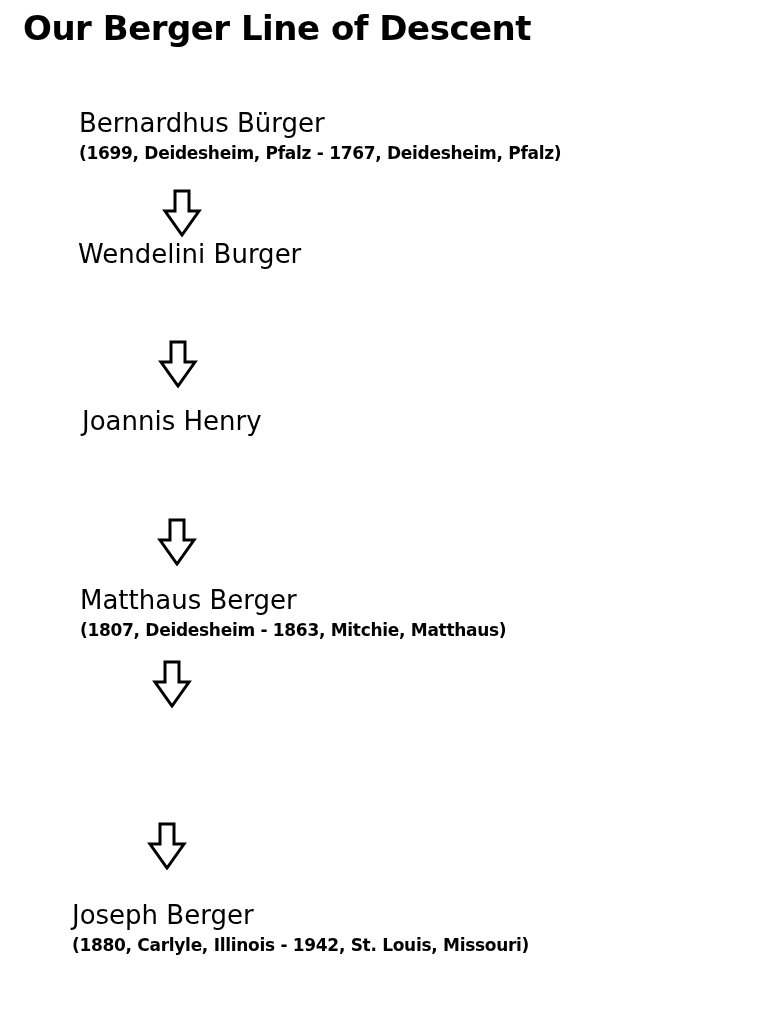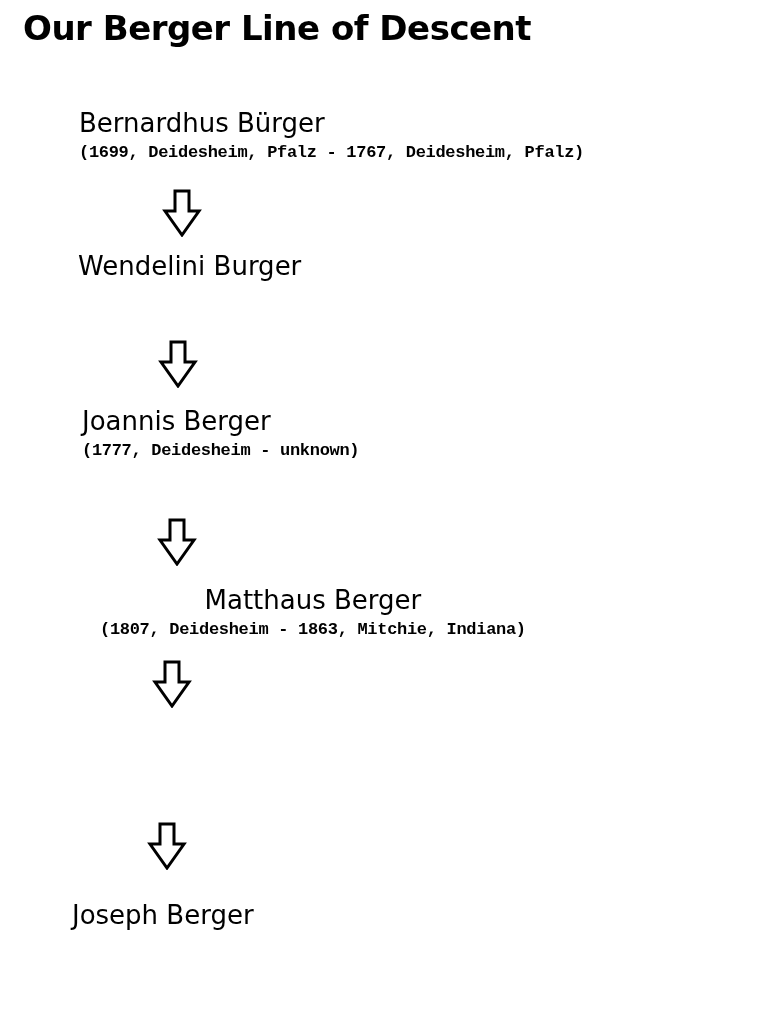--- a/index.html
+++ b/index.html
@@ -2,66 +2,66 @@
 <html><head>
 <meta charset="utf-8">
 <style>
   html, body { margin:0; padding:0; background:#ffffff; }
   body { width:760px; height:1021px; position:relative; overflow:hidden;
          font-family:"DejaVu Sans","Liberation Sans",sans-serif; color:#000; }
   .title { position:absolute; left:23px; top:8px; font-size:34px; font-weight:bold;
            letter-spacing:-0.5px; white-space:nowrap; }
   .person { position:absolute; white-space:nowrap; }
   .name { font-size:26px; font-weight:normal; line-height:30px; }
-  .dates { font-size:17px; font-weight:bold; line-height:30px; letter-spacing:-0.3px;font-family:Liberation Mono, monospace; }
+  .dates { font-size:17px; font-weight:bold; line-height:30px; letter-spacing:-0.3px; }
   .note { font-size:19px; font-weight:bold; font-style:italic; line-height:32px; }
   .arrow { position:absolute; width:40px; height:48px; }
 </style>
 </head>
 <body>
 
 <div class="title">Our Berger Line of Descent</div>
 
 <div class="person" style="left:79px; top:108px;">
   <div class="name">Bernardhus Bürger</div>
   <div class="dates">(1699, Deidesheim, Pfalz - 1767, Deidesheim, Pfalz)</div>
 </div>
 
 <svg class="arrow" style="left:162px; top:189px;" viewBox="0 0 40 48">
   <polygon points="13,2 27,2 27,22 37,22 20,46 3,22 13,22" fill="#fff" stroke="#000" stroke-width="3" stroke-linejoin="miter"></polygon>
 </svg>
 
-<div class="person" style="left:78px; top:251px;">
+<div class="person" style="left:78px; top:239px;">
   <div class="name">Wendelini Burger</div>
 </div>
 
 <svg class="arrow" style="left:158px; top:340px;" viewBox="0 0 40 48">
   <polygon points="13,2 27,2 27,22 37,22 20,46 3,22 13,22" fill="#fff" stroke="#000" stroke-width="3" stroke-linejoin="miter"></polygon>
 </svg>
 
 <div class="person" style="left:82px; top:406px;">
-  <div class="name">Joannis Berger</div>
-  <div class="dates">(1777, Deidesheim - unknown)</div>
+  <div class="name">Joannis Henry</div>
 </div>
 
 <svg class="arrow" style="left:157px; top:518px;" viewBox="0 0 40 48">
   <polygon points="13,2 27,2 27,22 37,22 20,46 3,22 13,22" fill="#fff" stroke="#000" stroke-width="3" stroke-linejoin="miter"></polygon>
 </svg>
 
-<div class="person" style="left:100px; top:585px;text-align:center;">
+<div class="person" style="left:80px; top:585px;">
   <div class="name">Matthaus Berger</div>
-  <div class="dates">(1807, Deidesheim - 1863, Mitchie, Indiana)</div>
+  <div class="dates">(1807, Deidesheim - 1863, Mitchie, Matthaus)</div>
 </div>
 
 <svg class="arrow" style="left:152px; top:660px;" viewBox="0 0 40 48">
   <polygon points="13,2 27,2 27,22 37,22 20,46 3,22 13,22" fill="#fff" stroke="#000" stroke-width="3" stroke-linejoin="miter"></polygon>
 </svg>
 
 <div class="person" style="left:76px; top:740px;">
 </div>
 
 <svg class="arrow" style="left:147px; top:822px;" viewBox="0 0 40 48">
   <polygon points="13,2 27,2 27,22 37,22 20,46 3,22 13,22" fill="#fff" stroke="#000" stroke-width="3" stroke-linejoin="miter"></polygon>
 </svg>
 
 <div class="person" style="left:72px; top:900px;">
   <div class="name">Joseph Berger</div>
+  <div class="dates">(1880, Carlyle, Illinois - 1942, St. Louis, Missouri)</div>
 </div>
 
 </body></html>

